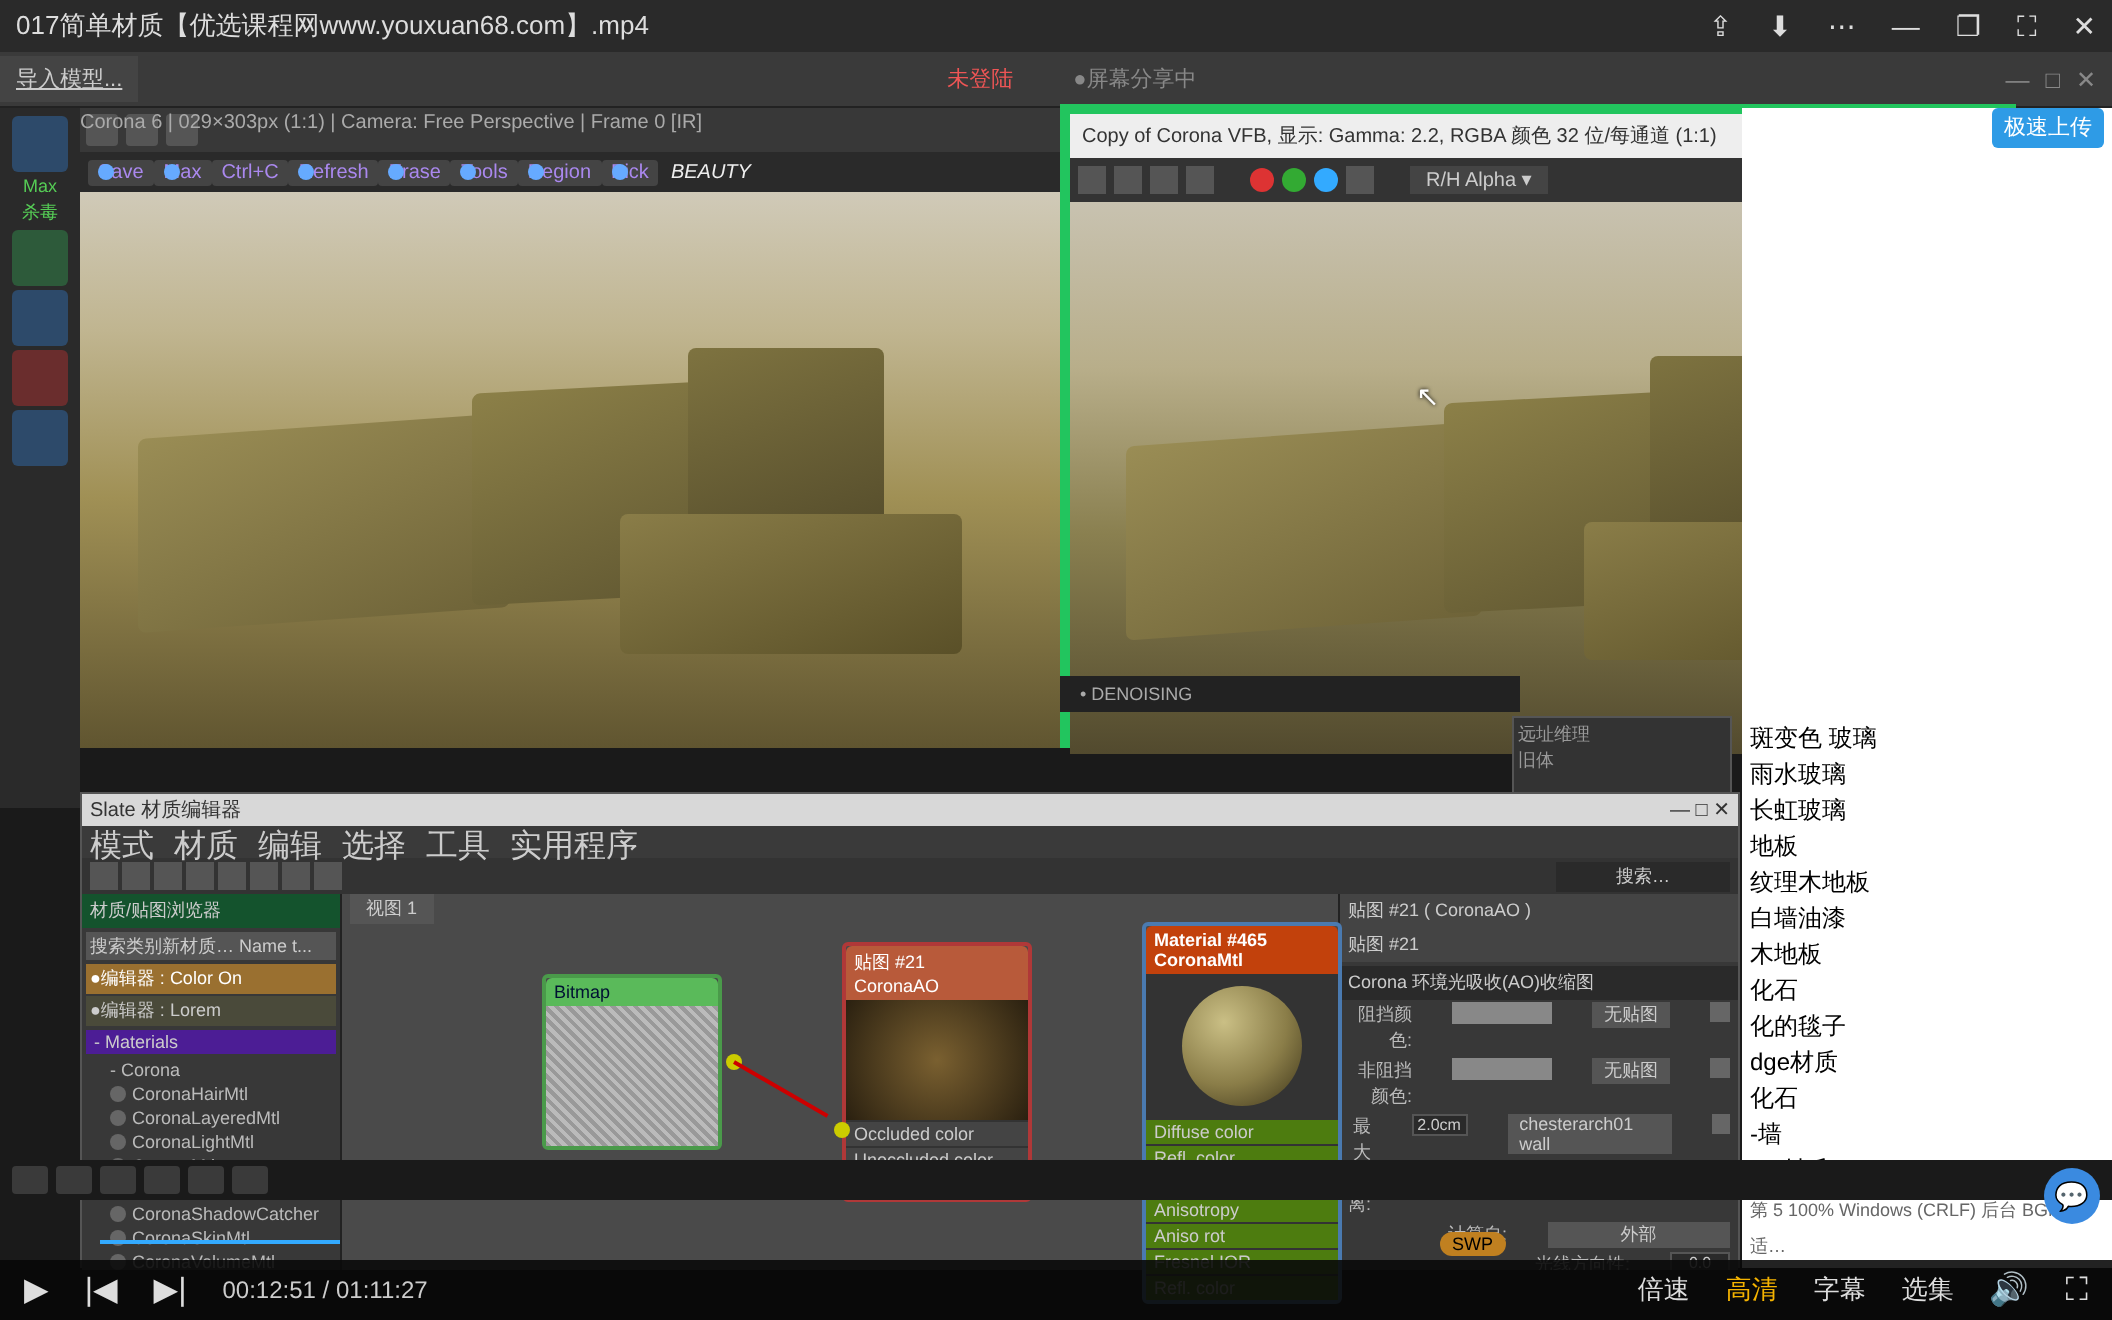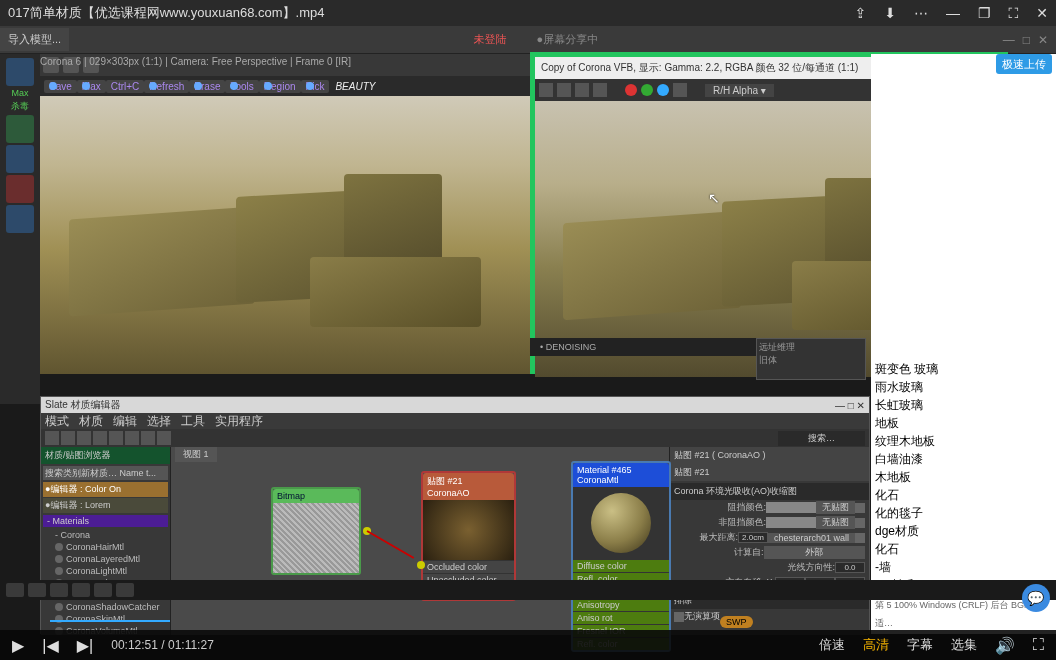--- a/index.html
+++ b/index.html
@@ -9,21 +9,21 @@
 .titlebar { height:26px; background:#2a2a2a; display:flex; align-items:center; padding:0 8px; }
 .titlebar .title { color:#ddd; font-size:13px; flex:1; }
 .titlebar .btns { display:flex; gap:18px; color:#ddd; font-size:14px; }
 .titlebar .btns span { cursor:pointer; }
 
 
 .main { position:absolute; top:26px; left:0; right:0; bottom:30px; background:#1a1a1a; }
 
 
 .secbar { position:absolute; top:0; left:0; right:0; height:28px; background:#3a3a3a; display:flex; align-items:center; border-bottom:1px solid #222; }
-.secbar .tab { padding:4px 8px; background:#444; color:#ccc; font-size:11px; }
+.secbar .tab { padding:4px 8px; background:#444; color:#ccc; font-size:11px;text-decoration:underline; }
 .secbar .center { flex:1; display:flex; justify-content:center; gap:30px; }
 .secbar .red { color:#e55; font-size:11px; }
 .secbar .muted { color:#888; font-size:11px; }
 .secbar .winbtns { display:flex; gap:8px; font-size:12px; color:#888; padding-right:8px; }
 
 
 .maxbar { position:absolute; top:28px; left:0; width:530px; height:22px; background:#383838; display:flex; align-items:center; color:#aaa; }
 .maxbar .fileLbl { padding:0 6px; font-size:11px; }
 .maxbar .icons { display:flex; gap:4px; padding-left:6px; }
 .maxbar .icon { width:16px; height:16px; background:#555; border-radius:2px; }
@@ -69,27 +69,27 @@
 
 .denoise { position:absolute; top:312px; left:530px; width:230px; height:18px; background:#222; color:#aaa; font-size:9px; display:flex; align-items:center; padding-left:10px; }
 
 
 .rlist { position:absolute; top:28px; right:0; width:185px; height:580px; background:#fff; color:#000; padding:6px 4px; font-size:12px; line-height:18px; overflow:hidden; }
 .rlist .upload { position:absolute; top:0; right:4px; background:#2e9be6; color:#fff; padding:1px 6px; border-radius:3px; font-size:11px; }
 .rlist .item { white-space:nowrap; }
 .rlist .foot { position:absolute; bottom:2px; left:4px; right:4px; font-size:9px; color:#666; }
 
 
-.midpanel { position:absolute; top:312px; left:756px; width:110px; height:42px; background:#333; border:1px solid #555; font-size:9px; color:#999; padding:2px; }
+.midpanel { position:absolute; top:332px; left:756px; width:110px; height:42px; background:#333; border:1px solid #555; font-size:9px; color:#999; padding:2px; }
 
 
 .slate { position:absolute; top:370px; left:40px; width:830px; height:238px; background:#3a3a3a; border:1px solid #555; }
 .slate .shdr { height:16px; background:#d8d8d8; color:#333; font-size:10px; padding:0 4px; display:flex; align-items:center; }
 .slate .shdr .sp { flex:1; }
-.slate .menu { height:16px; background:#3a3a3a; font-size:12px; color:#ccc; padding:0 4px; display:flex; gap:10px; }
+.slate .menu { height:16px; background:#3a3a3a; font-size:16px; color:#ccc; padding:0 4px; display:flex; gap:10px; }
 .slate .stb { height:18px; background:#333; display:flex; gap:2px; padding:0 4px; align-items:center; }
 .slate .stb .i { width:14px; height:14px; background:#555; }
 .slate .body { display:flex; height:188px; }
 
 
 .sbrowser { width:130px; background:#383838; border-right:1px solid #222; font-size:9px; }
 .sbrowser .tt { background:#14532d; padding:2px 4px; color:#ccc; }
 .sbrowser .search { background:#555; margin:2px; height:14px; display:flex; align-items:center; padding:0 2px; }
 .sbrowser .row { background:#4a4a3a; margin:1px 2px; padding:1px 2px; display:flex; align-items:center; gap:2px; }
 .sbrowser .row.sel { background:#9a7030; color:#fff; }
@@ -102,32 +102,32 @@
 .node { position:absolute; border-radius:3px; font-size:9px; }
 .node .nh { padding:2px 4px; border-radius:3px 3px 0 0; }
 .node.bitmap { left:100px; top:40px; width:90px; border:2px solid #4a9a4a; }
 .node.bitmap .nh { background:#5aba5a; color:#013; }
 .node.bitmap .prev { width:86px; height:70px; background:repeating-linear-gradient(45deg,#999,#999 2px,#bbb 2px,#bbb 4px); }
 .node.ao { left:250px; top:24px; width:95px; border:2px solid #b03838; }
 .node.ao .nh { background:#b85a3a; color:#fff; }
 .node.ao .prev { width:91px; height:60px; background:radial-gradient(circle at 50% 50%,#7a6030,#2a2010); }
 .node.ao .slot { padding:1px 4px; background:#444; border-top:1px solid #333; color:#ccc; }
 .node.mtl { left:400px; top:14px; width:100px; border:2px solid #4a7ab0; }
-.node.mtl .nh { background:#1d4ed8; color:#fff; }
+.node.mtl .nh { background:#c2410c; color:#fff;font-weight:bold; }
 .node.mtl .prev { width:96px; height:72px; background:#333; display:flex; align-items:center; justify-content:center; }
 .node.mtl .ball { width:60px; height:60px; border-radius:50%; background:radial-gradient(circle at 35% 30%,#cabf85,#8a7d48 55%,#3a3218); }
 .node.mtl .slot { padding:1px 4px; background:#4d7c0f; border-top:1px solid #333; color:#ccc; }
 .wire { position:absolute; height:2px; background:#c00; }
 .dot { position:absolute; width:8px; height:8px; border-radius:50%; background:#cc0; }
 
 
 .sparams { width:200px; background:#383838; border-left:1px solid #222; font-size:9px; color:#ccc; overflow:hidden; }
 .sparams .pt { background:#444; padding:2px 4px; }
 .sparams .ph { background:#2a2a2a; padding:2px 4px; margin-top:2px; }
-.sparams .prow { display:flex; align-items:center; gap:0; padding:1px 4px; }
+.sparams .prow { display:flex; align-items:flex-start; gap:20px; padding:1px 4px; }
 .sparams .prow .lbl { flex:1; text-align:right; color:#bbb; }
 .sparams .prow .sw { width:50px; height:11px; background:#888; }
 .sparams .prow .btn { background:#555; padding:0 6px; }
 .sparams .prow .chk { width:10px; height:10px; background:#666; }
 .sparams .prow .num { width:30px; height:11px; background:#2a2a2a; border:1px solid #555; text-align:center; font-size:8px; }
 .scrub { position:absolute; left:50px; bottom:8px; height:2px; width:120px; background:#3af; }
 
 
 .vcontrols { position:absolute; left:0; right:0; bottom:0; height:30px; background:rgba(10,10,10,0.9); display:flex; align-items:center; padding:0 12px; color:#ddd; font-size:13px; gap:18px; }
 .vcontrols .pbtn { font-size:16px; cursor:pointer; }

